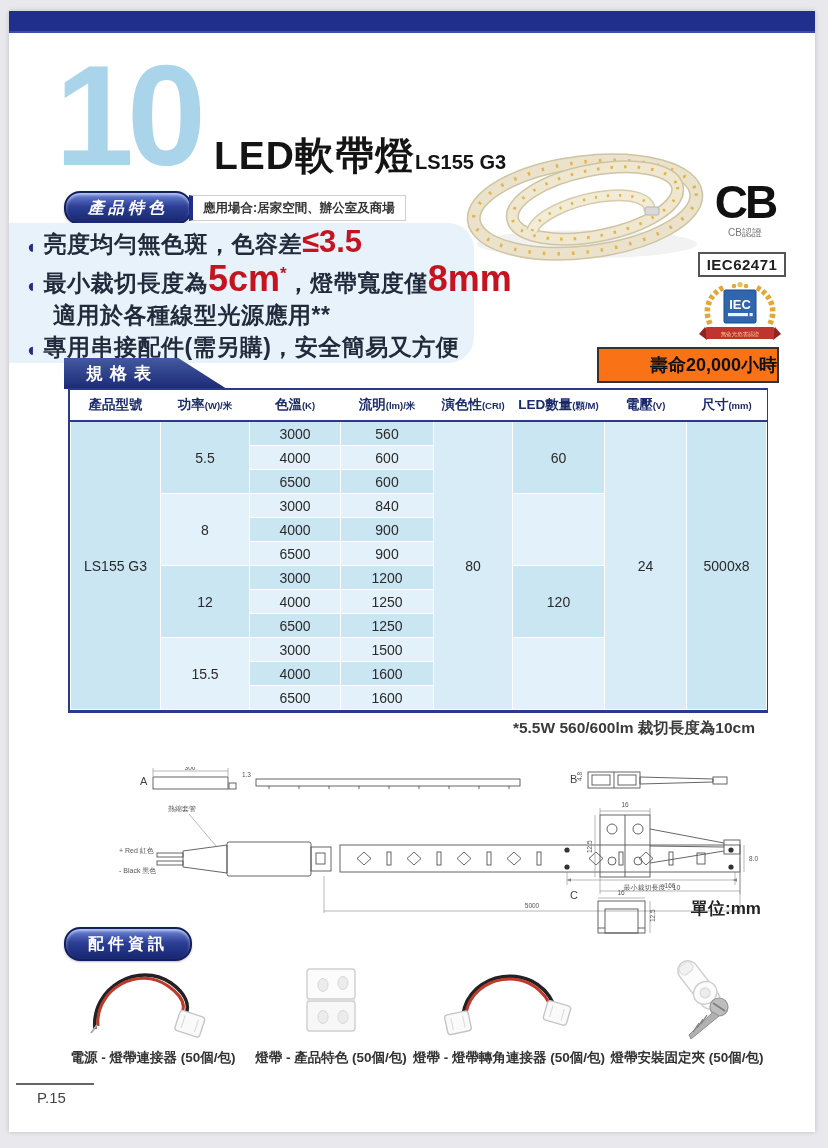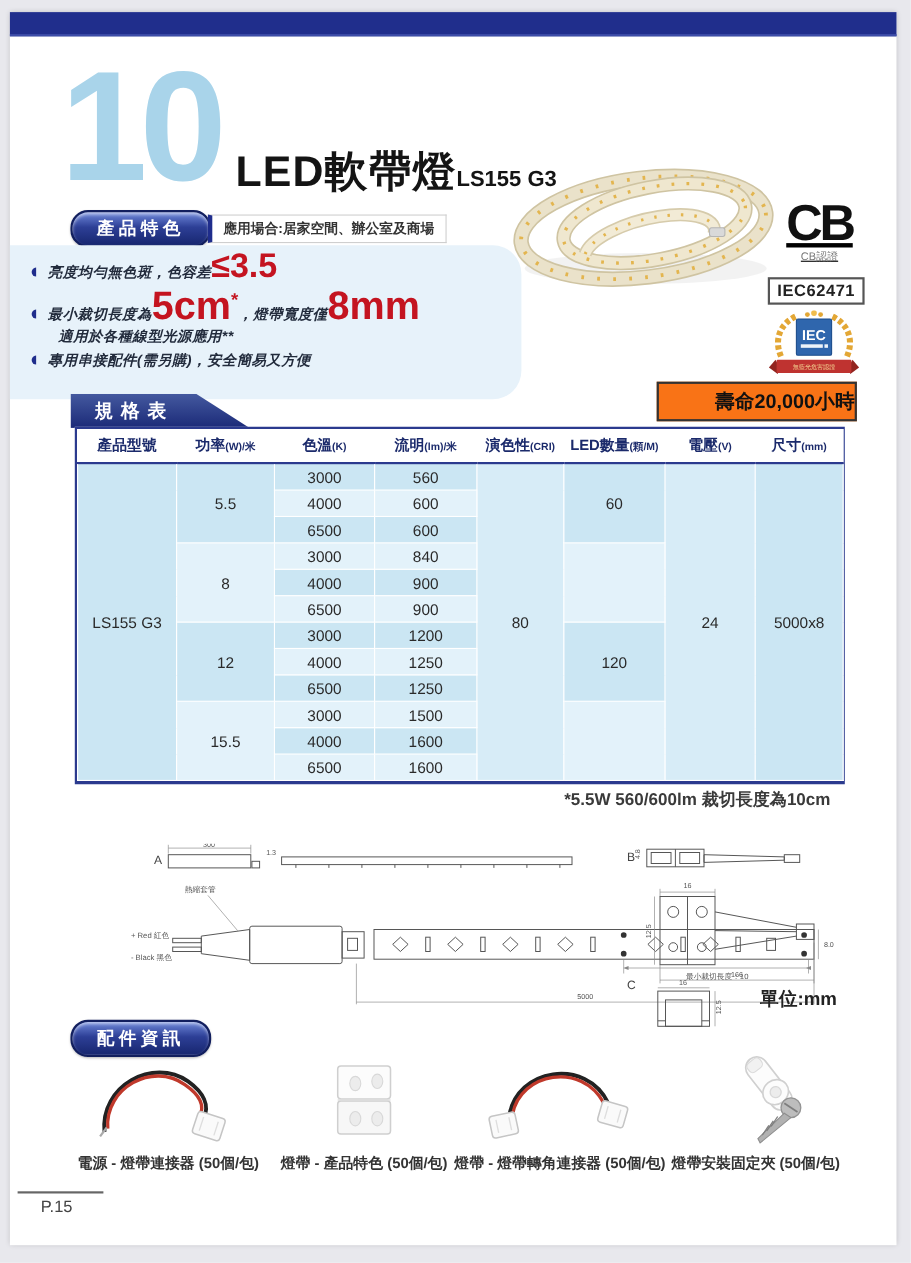--- a/index.html
+++ b/index.html
@@ -14,40 +14,40 @@
   .big-num{position:absolute;left:46px;top:34px;font-size:142px;font-weight:bold;color:#a9d4ea;letter-spacing:-7px;line-height:1;}
   .title-row{position:absolute;left:205px;top:118px;display:flex;align-items:baseline;white-space:nowrap;}
   .title-main{font-size:39px;font-weight:bold;color:#141414;letter-spacing:1px;}
   .title-model{font-size:20px;font-weight:bold;color:#141414;}
 
   .pill{position:absolute;width:124px;height:30px;border-radius:16px;
     background:linear-gradient(180deg,#6e88da 0%,#2d3f96 45%,#17266f 100%);
     border:2px solid #121f5e;color:#fff;font-size:16px;font-weight:bold;letter-spacing:4px;
     display:flex;align-items:center;justify-content:center;
     box-shadow:inset 0 2px 3px rgba(255,255,255,.55),0 1px 2px rgba(0,0,0,.25);}
-  #pill-features{left:55px;top:180px;}
+  #pill-features{left:55px;top:180px;font-style:italic;}
   #pill-mech{left:55px;top:719px;}
   #pill-acc{left:55px;top:916px;}
 
   .app-box{position:absolute;left:180px;top:184px;height:24px;background:#fff;border:1px solid #cfcfcf;border-left:4px solid #1f2d8c;
     display:flex;align-items:center;padding:0 10px;font-size:12.5px;font-weight:bold;color:#333;white-space:nowrap;}
 
   .band{position:absolute;left:0;top:212px;width:465px;height:140px;background:#e7f2fa;border-radius:0 26px 26px 0;}
   .features{position:absolute;left:16px;top:215px;width:580px;}
   .f-line{display:flex;align-items:baseline;margin-bottom:1px;white-space:nowrap;}
   .f-line.indent{margin-left:28px;}
   .bullet{color:#1f2d8c;font-size:19px;margin-right:7px;position:relative;top:1px;}
-  .seg-t{font-size:13px;font-weight:bold;color:#222b3c;letter-spacing:.5px;font-style:italic;}
+  .seg-t{font-size:23px;font-weight:bold;color:#222b3c;letter-spacing:.5px;}
   .seg-r1{font-size:31px;font-weight:bold;color:#c41420;line-height:1.05;}
   .seg-r2{font-size:36px;font-weight:bold;color:#c41420;line-height:1.0;}
   .seg-sup{font-size:17px;font-weight:bold;color:#c41420;position:relative;top:-12px;}
 
   .photo{position:absolute;left:428px;top:128px;width:290px;height:140px;}
 
-  .cb{position:absolute;left:690px;top:168px;width:92px;text-align:center;text-decoration:underline;}
+  .cb{position:absolute;left:690px;top:168px;width:92px;text-align:center;}
   .cb-text{font-size:46px;font-weight:bold;letter-spacing:-3px;color:#111;line-height:1;}
   .cb-caption{font-size:10px;color:#777;margin-top:1px;}
   .iec-box{position:absolute;left:689px;top:241px;width:84px;border:2px solid #555;text-align:center;font-size:15px;font-weight:bold;color:#222;padding:2px 0;background:#fff;letter-spacing:.5px;}
   .iec-badge{position:absolute;left:686px;top:271px;width:90px;height:68px;}
   .life-box{position:absolute;left:588px;top:336px;width:178px;border:2px solid #333;background:#f97316;text-align:right;font-size:18px;font-weight:bold;color:#111;padding:4px 0;}
 
   .spec-tab{position:absolute;left:55px;top:347px;width:168px;height:31px;
     background:linear-gradient(180deg,#44599f,#1b2a78);
     clip-path:polygon(0 0,68% 0,97% 100%,0 100%);
     color:#fff;font-weight:bold;font-size:17px;letter-spacing:7px;display:flex;align-items:center;padding-left:22px;box-sizing:border-box;}

